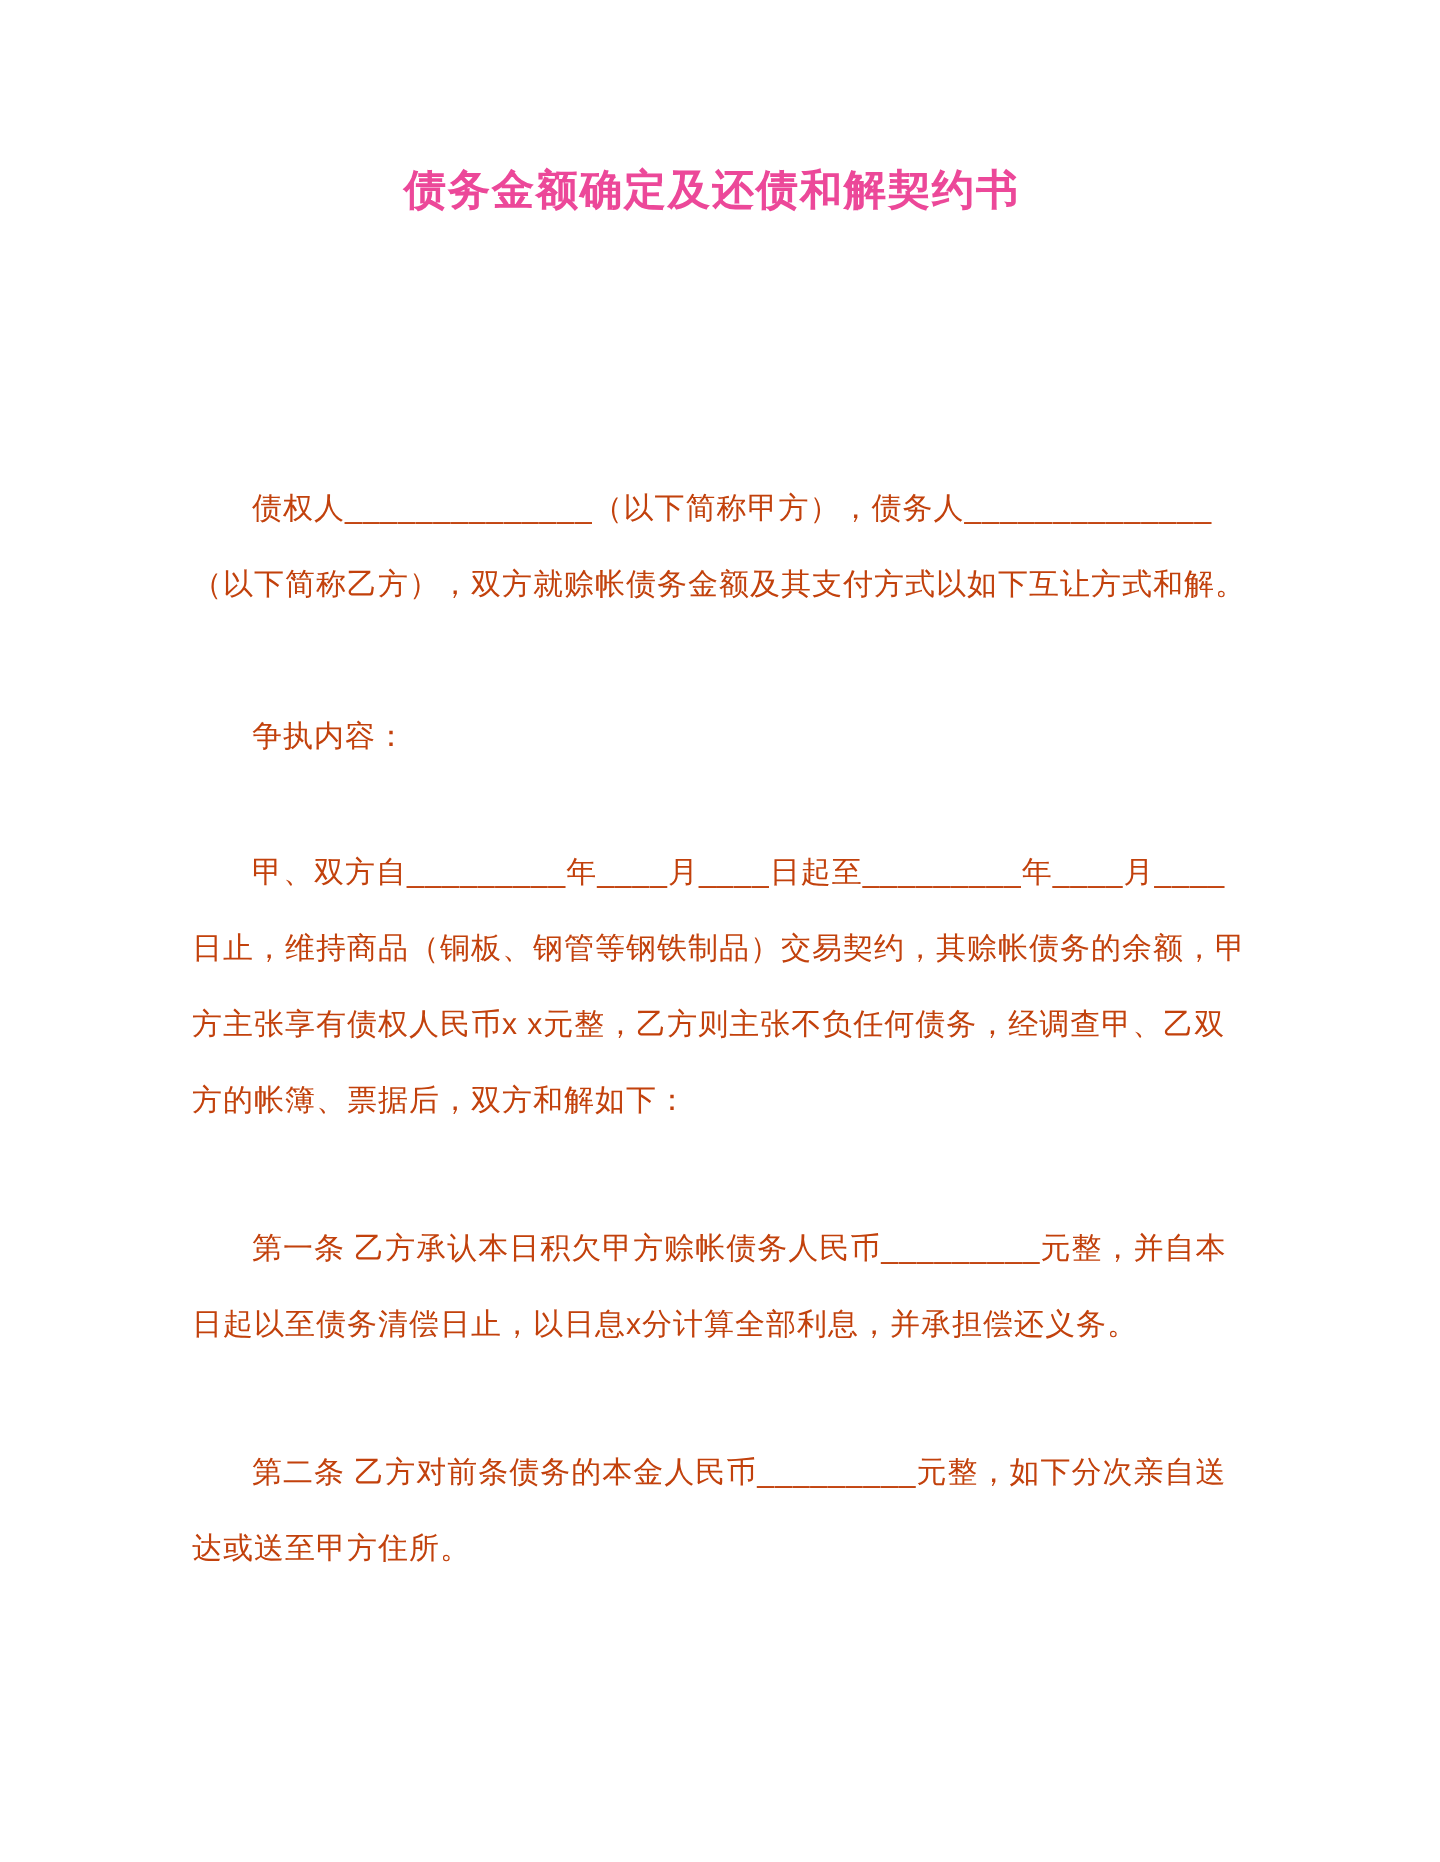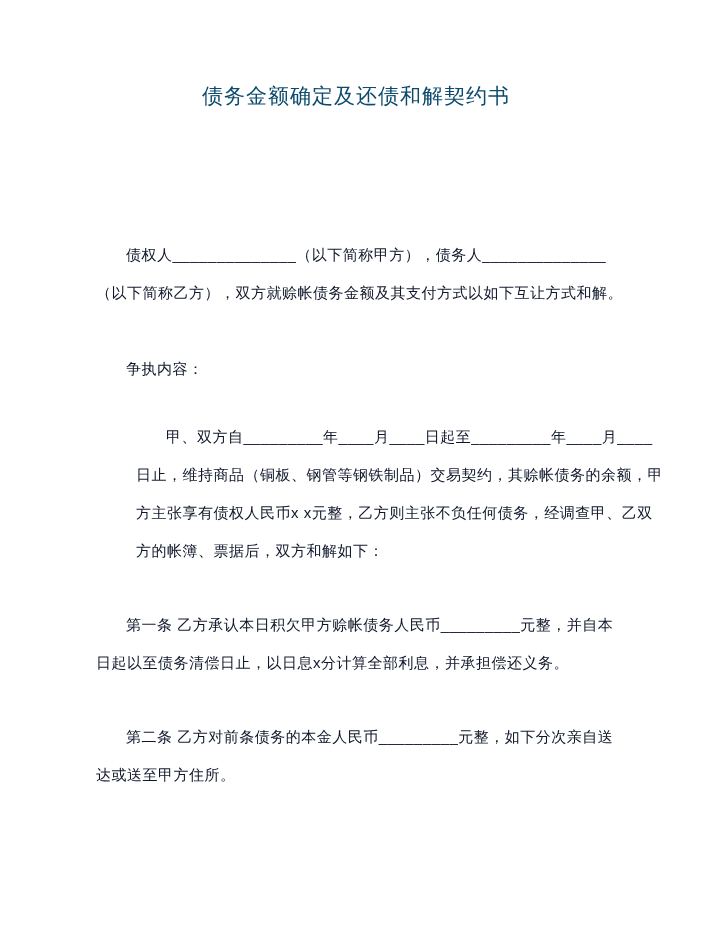--- a/index.html
+++ b/index.html
@@ -15,39 +15,39 @@
     font-family: "Liberation Sans", "DejaVu Sans", sans-serif;
     overflow: hidden;
   }
   .doc-title {
     position: absolute;
     top: 81px;
     left: 0;
     width: 712px;
     text-align: center;
     font-size: 21px;
-    font-weight: normal;
+    font-weight: bold;
     letter-spacing: 1px;
     line-height: 30px;
-    color: #0c4a6e;
+    color: #ec4899;
   }
   .para {
     position: absolute;
     left: 96px;
     width: 532px;
     font-size: 15px;
     line-height: 38px;
     letter-spacing: 0.5px;
     text-indent: 2em;
-    color: #0f172a;
+    color: #c2410c;
     word-break: break-all;
   }
   .para-intro   { top: 236px; }
   .para-label   { top: 350px; }
-  .para-dispute { top: 418px; margin-left: 40px; }
+  .para-dispute { top: 418px; }
   .para-art1    { top: 606px; }
   .para-art2    { top: 718px; }
 </style>
 </head>
 <body>
 
 <div class="page">
 
   <h1 class="doc-title">债务金额确定及还债和解契约书</h1>
 

